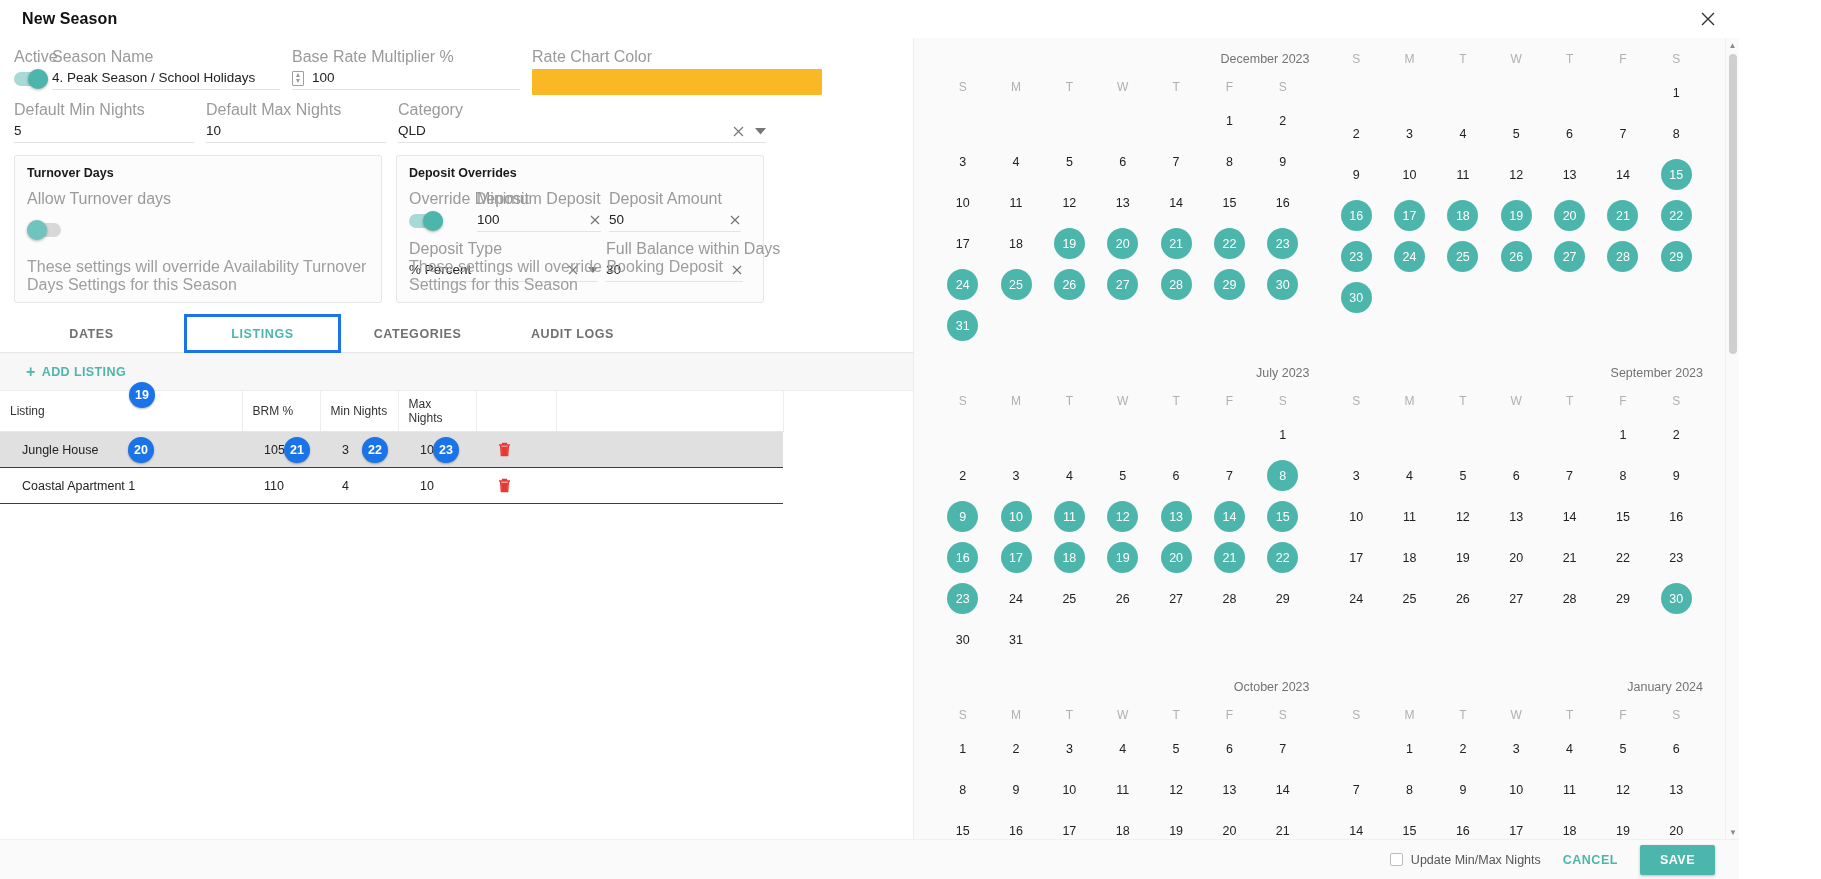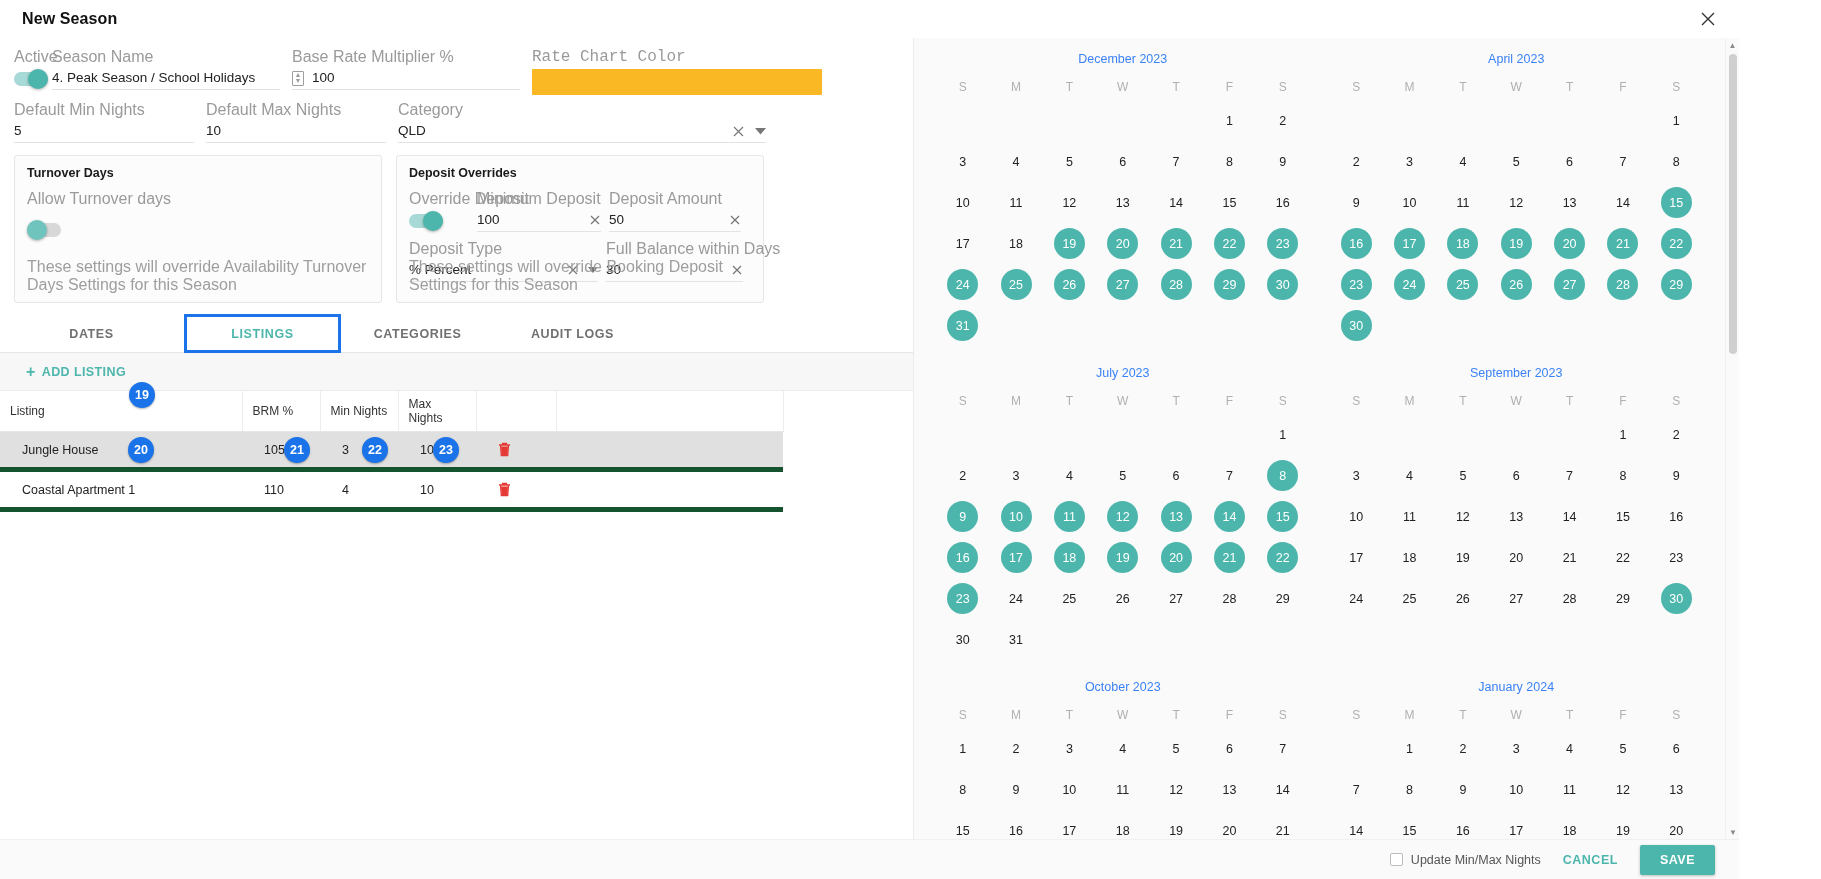--- a/index.html
+++ b/index.html
@@ -36,21 +36,21 @@
   .frow { display: flex; position: relative; }
   .fld { position: relative; padding-right: 12px; }
   .lbl { font-size: 16px; color: #9a9a9a; line-height: 14px; padding-bottom: 3px; white-space: nowrap;}
   .val { font-size: 13.5px; color: #222; line-height: 22px; }
   .underline { border-bottom: 1px solid #e3e3e3; }
 
   
   .f-active { width: 38px; }
   .f-name   { width: 240px; }
   .f-brm    { width: 240px; }
-  .f-color  { width: 302px; font-family: Liberation Mono, monospace; }
+  .f-color  { width: 302px; }
 
   
   .toggle {
     width: 34px; height: 14px; border-radius: 8px; position: relative; display: inline-block;
     margin-top: 5px; cursor: pointer;
   }
   .toggle .knob {
     position: absolute; top: -3px; width: 20px; height: 20px; border-radius: 50%;
     box-shadow: 0 1px 3px rgba(0,0,0,.3);
   }
@@ -121,21 +121,21 @@
   
   table.listings { width: 783px; border-collapse: collapse; table-layout: fixed; }
   table.listings th {
     text-align: left; font-size: 12px; font-weight: normal; color: #333;
     padding: 6px 8px 6px 10px; border-bottom: 1px solid #e6e6e6;
     border-right: 1px solid #ededed;
     margin-left: 7px;
   }
   table.listings td {
     font-size: 12.5px; color: #222; padding: 10px 8px 10px 22px;
-    border-bottom: 5px solid #14532d;
+    border-bottom: 1px solid #14532d;
   }
   table.listings tr.sel td { background: #e0e0e0; }
   .col-listing { width: 242px; }
   .col-brm { width: 78px; }
   .col-min { width: 78px; }
   .col-max { width: 78px; }
   .col-del { width: 80px; }
   .col-pad { width: 227px; }
   td.num { padding-left: 10px; }
   .trash { color: #e53935; cursor: pointer; }
@@ -150,21 +150,21 @@
   }
 
   
   .cal-scroll { position: absolute; inset: 0 14px 0 0; overflow: hidden; }
   .cal-grid {
     display: grid; grid-template-columns: 1fr 1fr;
     padding: 14px 22px 0 22px; column-gap: 20px; row-gap: 18px;
   }
   .cal { width: 100%; }
   .cal .cal-title {
-    text-align: center; font-size: 12.5px; color: #3b82f6; padding-bottom: 14px;
+    text-align: right; font-size: 12.5px; color: #737373; padding-bottom: 14px;
   }
   .cal .dow, .cal .week { display: grid; grid-template-columns: repeat(7, 1fr); }
   .cal .dow span {
     text-align: center; font-size: 12px; color: #b0b0b0; padding-bottom: 8px;
   }
   .cal .week { margin-bottom: 4px; }
   .cal .day {
     height: 37px; display: flex; align-items: center; justify-content: center;
     font-size: 12.5px; color: #222;
   }
@@ -576,21 +576,20 @@
                 </div>
                 <div class="day empty">
                   <span></span>
                 </div>
                 <div class="day empty">
                   <span></span>
                 </div>
               </div>
             </div>
             <div class="cal">
-              <div class="cal-title">April 2023</div>
               <div class="dow">
                 <span>S</span>
                 <span>M</span>
                 <span>T</span>
                 <span>W</span>
                 <span>T</span>
                 <span>F</span>
                 <span>S</span>
               </div>
               <div class="week">

